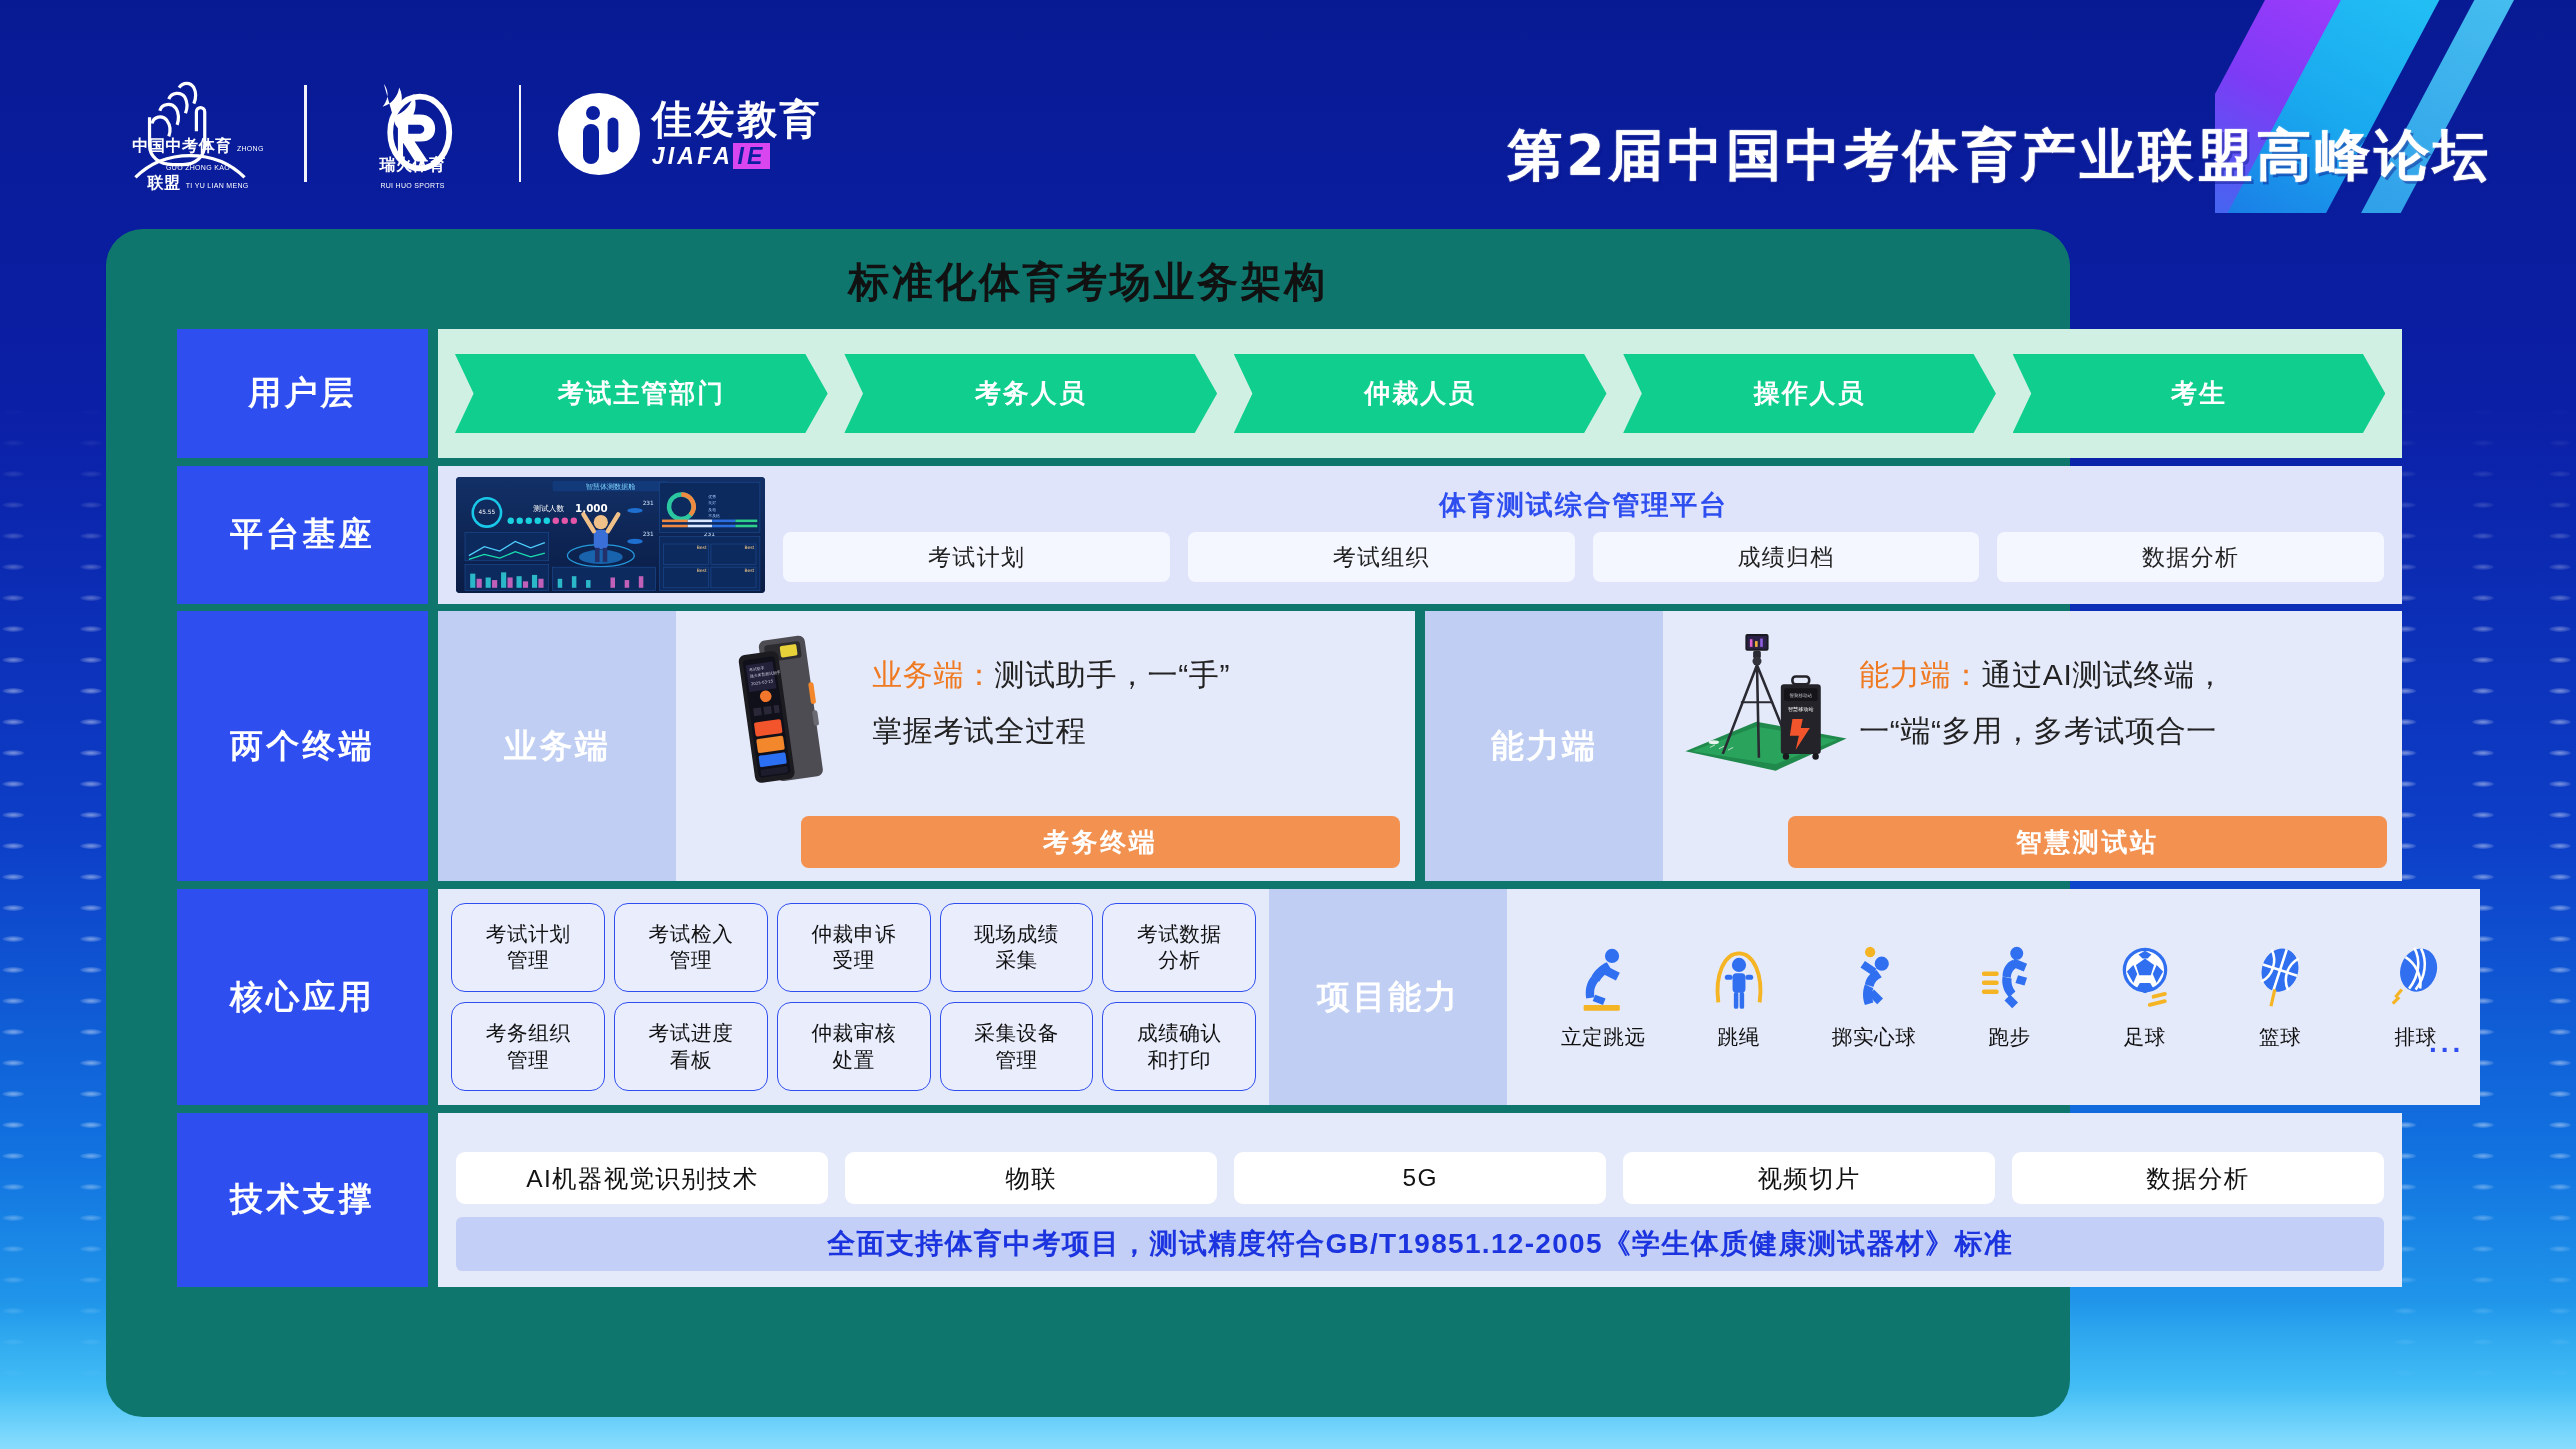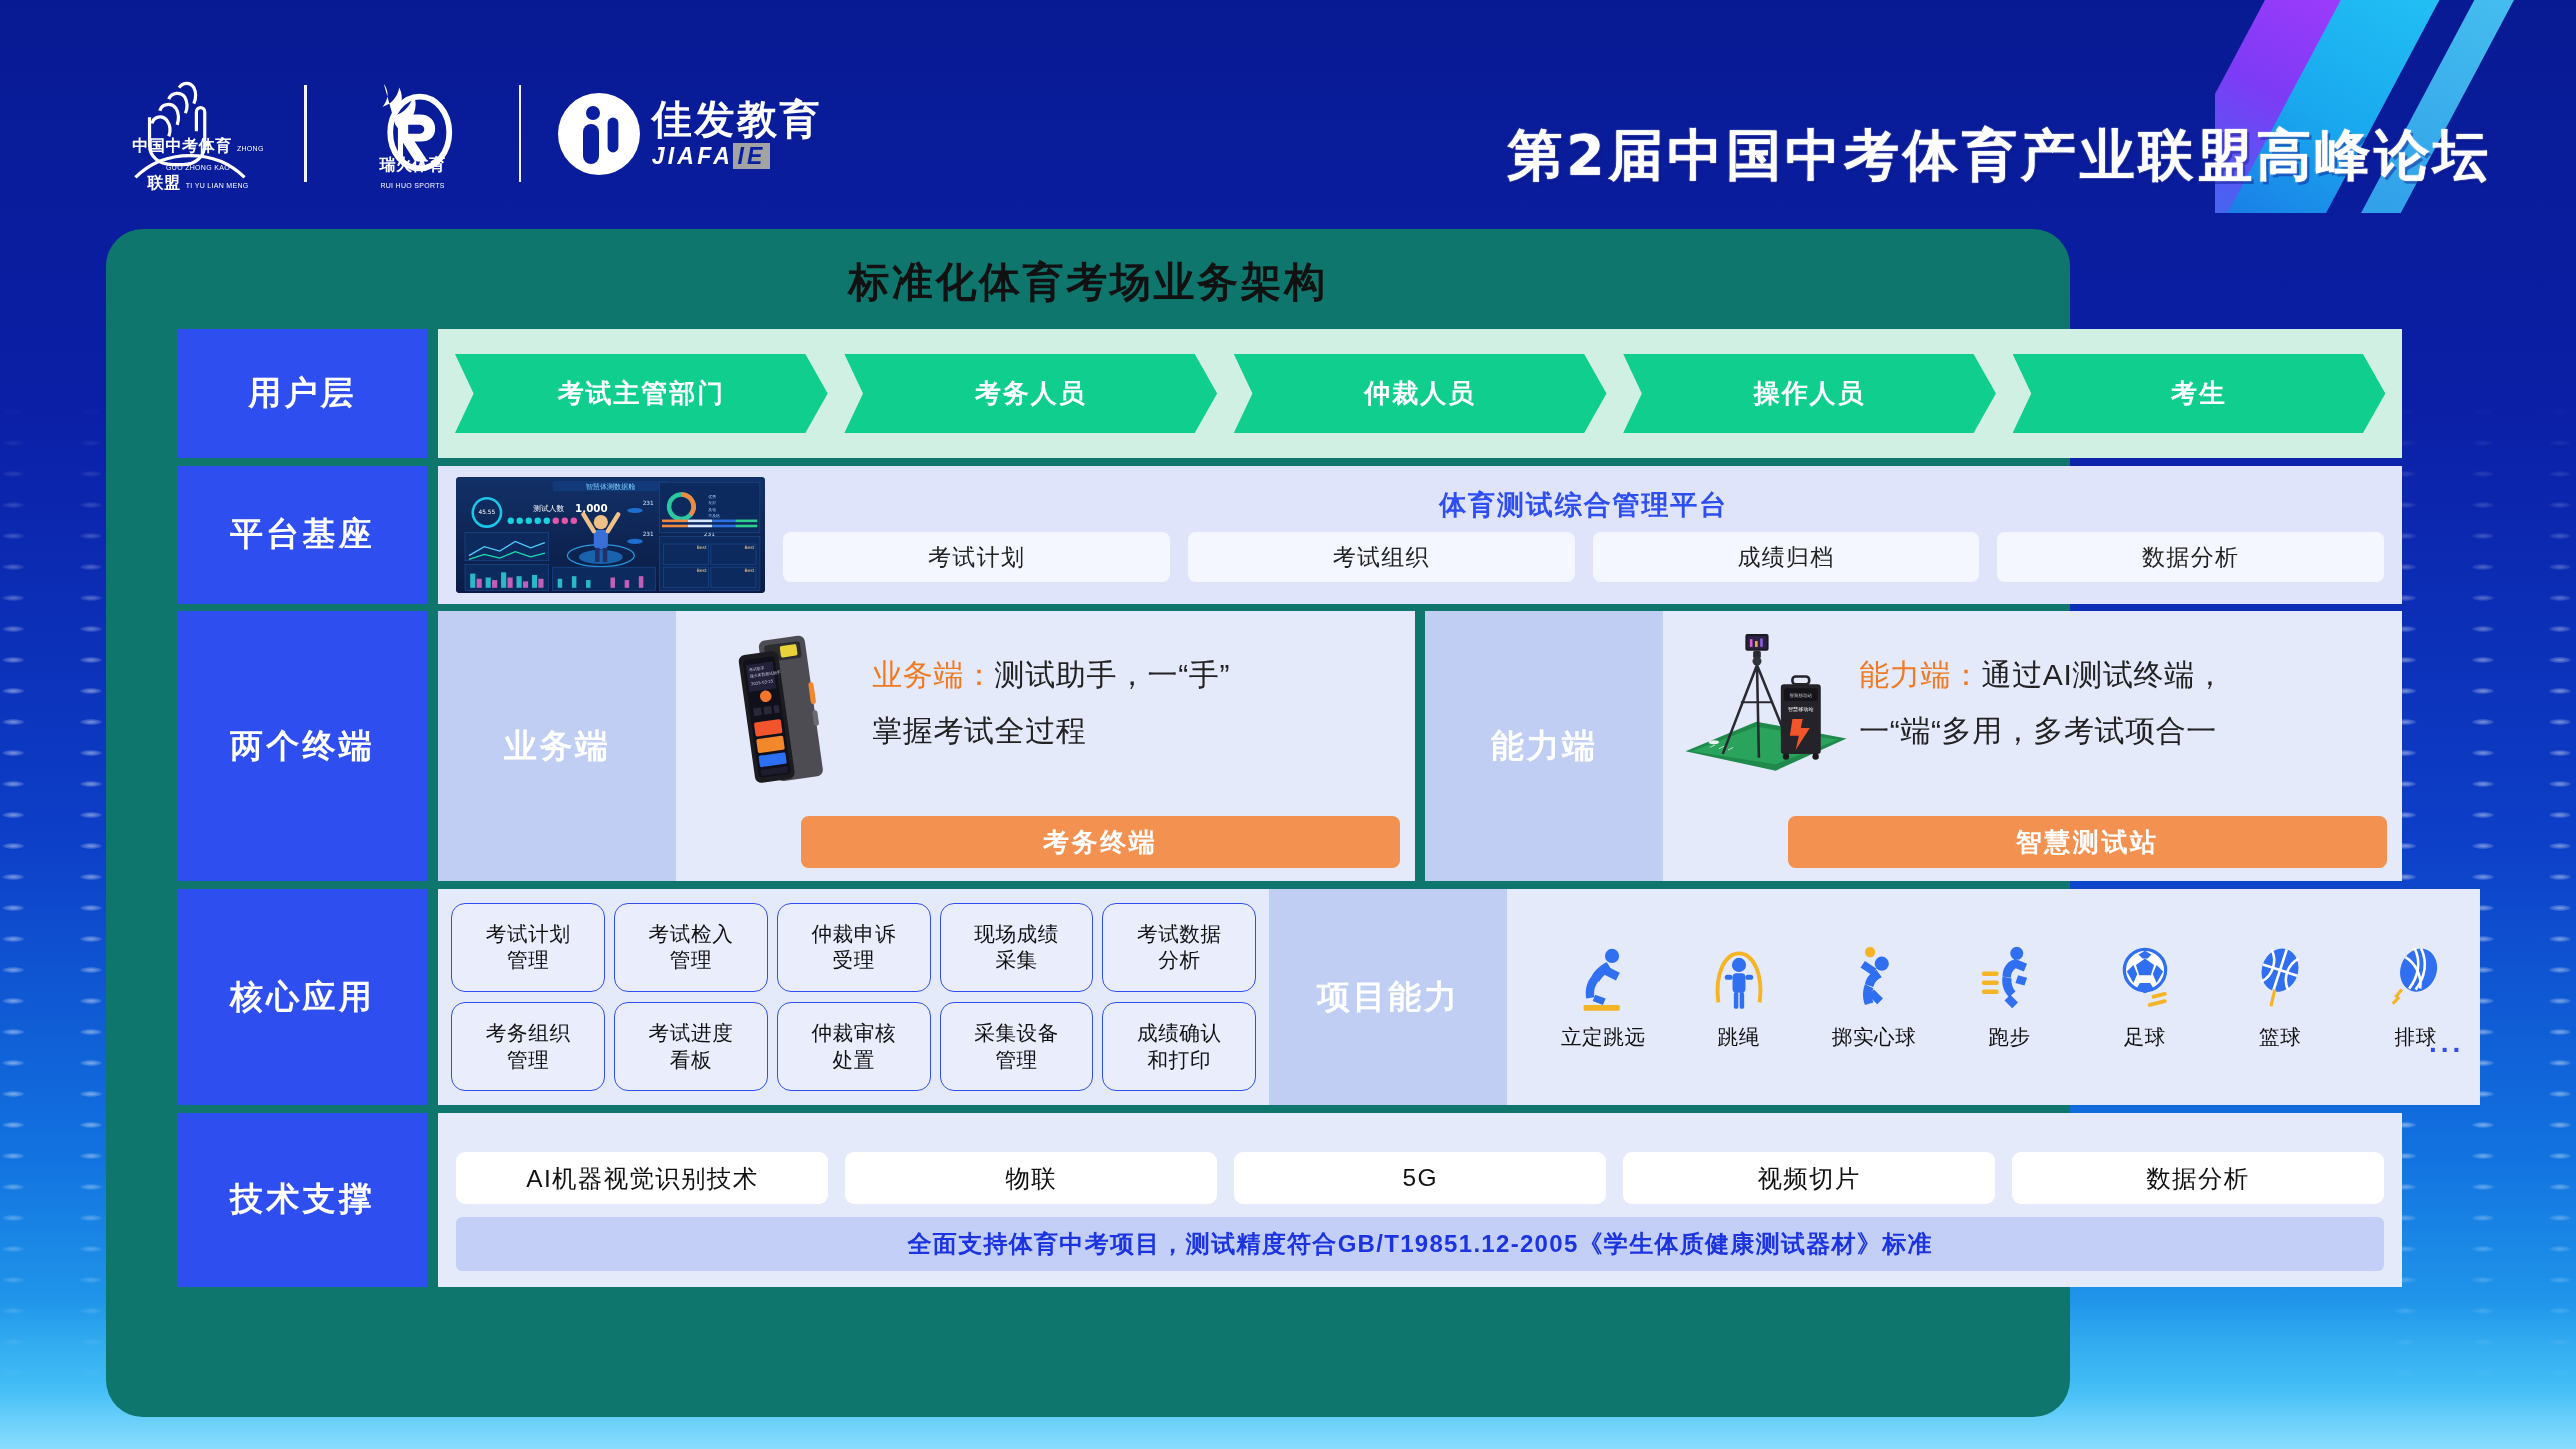--- a/index.html
+++ b/index.html
@@ -49,21 +49,21 @@
   .logo-sep { width:2.6px; height:97px; background:#ffffff; margin:0 37px; opacity:.95;}
   .logo-rh { width:138px; height:113px; position:relative;}
   .logo-jf { display:flex; align-items:center; gap:11.6px; }
   .jf-mark { width:82px; height:82px; border-radius:50%; background:#fff; position:relative; }
   .jf-mark:before{content:"";position:absolute;left:28px;top:13px;width:14px;height:14px;border-radius:50%;background:#0a1ea0;}
   .jf-mark:after{content:"";position:absolute;left:24.5px;top:31px;width:16.7px;height:40px;border-radius:8.4px;background:#0a1ea0;
      box-shadow:22px -9px 0 -2.6px #0a1ea0;}
   .jf-text { color:#fff; line-height:1; }
   .jf-cn { font-size:40px; font-weight:700; letter-spacing:2.6px; }
   .jf-en { font-size:23px; font-weight:700; font-style:italic; letter-spacing:3.2px; margin-top:5.2px;}
-  .jf-en .box { background:#a3a3a3; color:#0a1ea0; padding:0 4.5px; }
+  .jf-en .box { background:#d946ef; color:#0a1ea0; padding:0 4.5px; }
   .fist-cn { position:absolute; left:0; bottom:-2.6px; width:138px; text-align:center; color:#fff;
      font-size:16px; font-weight:700; line-height:1.15; letter-spacing:0.6px;}
   .fist-en { font-size:7px; font-weight:400; letter-spacing:0.3px; }
   .banner-title {
     position:absolute; right:84px; top:119px;
     font-size:55px; font-weight:800; color:#ffffff;
     letter-spacing:3.9px; white-space:nowrap;
     text-shadow: 0 0 1.3px #fff, 2.6px 3.2px 0 rgba(10,20,140,.45);
     font-family:"DejaVu Sans","Liberation Sans",sans-serif;
     margin-left:12px;
@@ -142,21 +142,21 @@
   .ellipsis { position:absolute; right:15.5px; bottom:46px; color:#2f4ef0; font-size:28px; font-weight:900; letter-spacing:3.9px;}
 
   
   .row-tech { height:174px; margin-bottom:0;}
   .tech { flex:1; background:#e5eafb; padding:15.5px 18px; display:flex; flex-direction:column; gap:13px;}
   .tech-chips { flex:1; display:flex; gap:16.7px; }
   .tech-chip { flex:1; background:#ffffff; border-radius:9px; display:flex; align-items:center; justify-content:center;
      font-size:24.5px; color:#111; letter-spacing:1.3px;margin-top:24px;}
   .tech-banner { height:54px; background:#c3cff6; border-radius:6.4px;
      display:flex; align-items:center; justify-content:center;
-     color:#1b34e0; font-size:24px; font-weight:800; letter-spacing:1.3px;}
+     color:#1b34e0; font-size:28px; font-weight:800; letter-spacing:1.3px;}
 </style>
 </head>
 <body>
 
 <div id="bg">
   <div id="bg-dots-left"></div>
   <div id="bg-dots-right"></div>
   <div id="bg-bottom-glow"></div>
   <div id="ribbon">
     <div class="band b1"></div>

